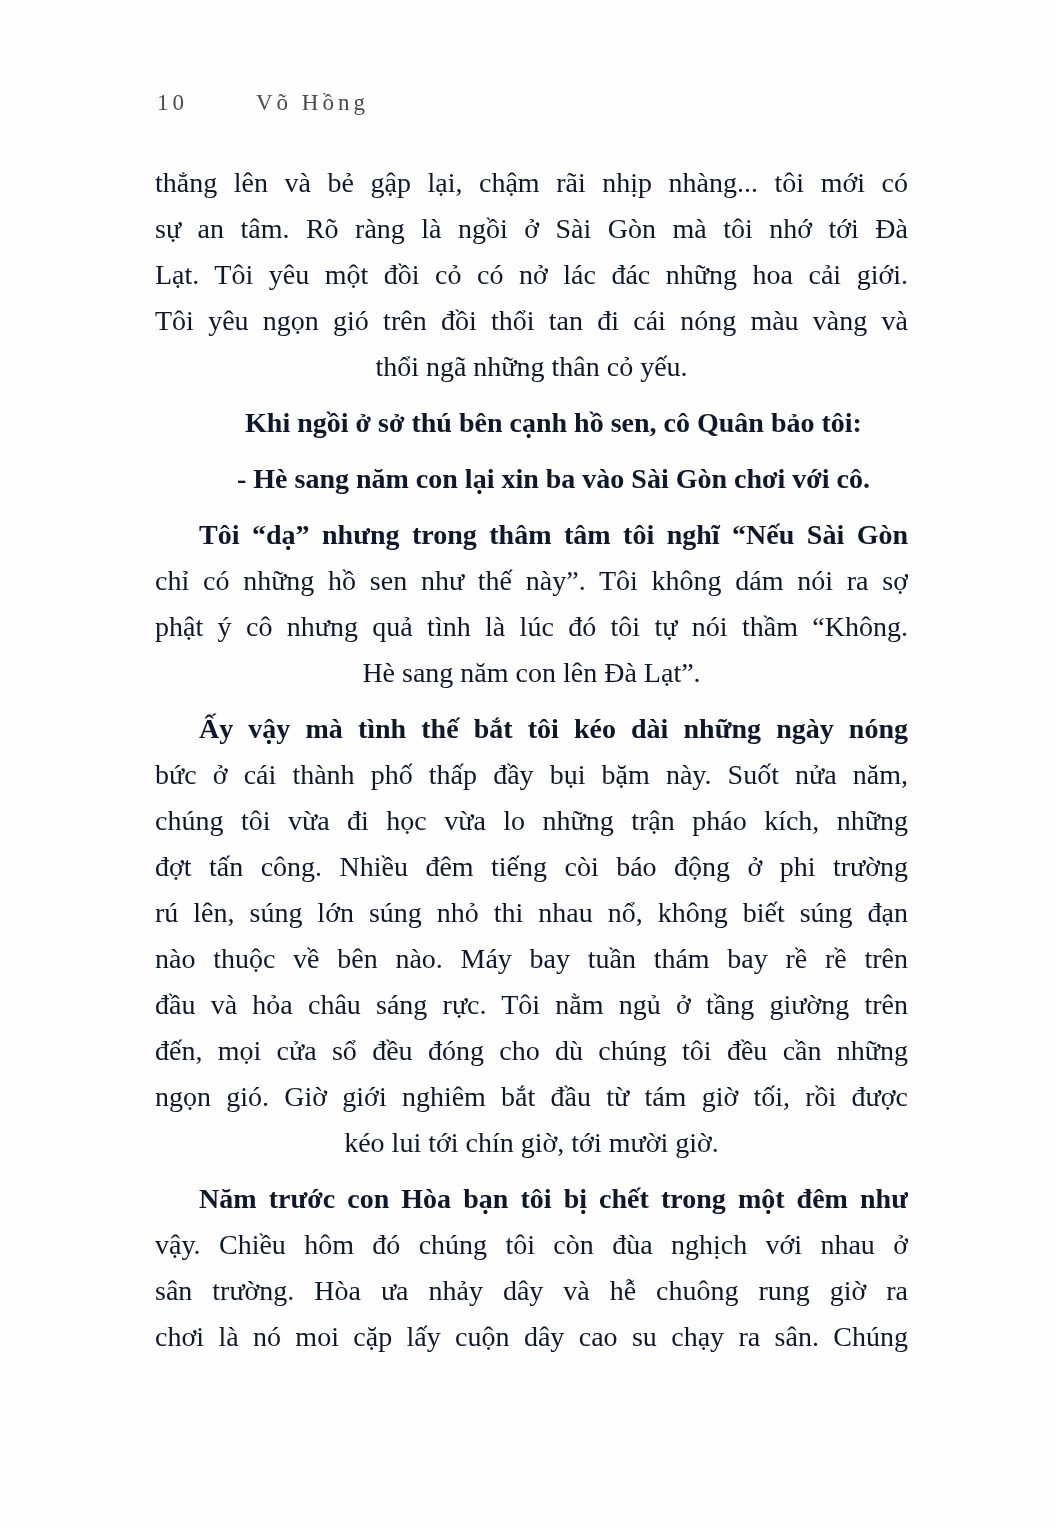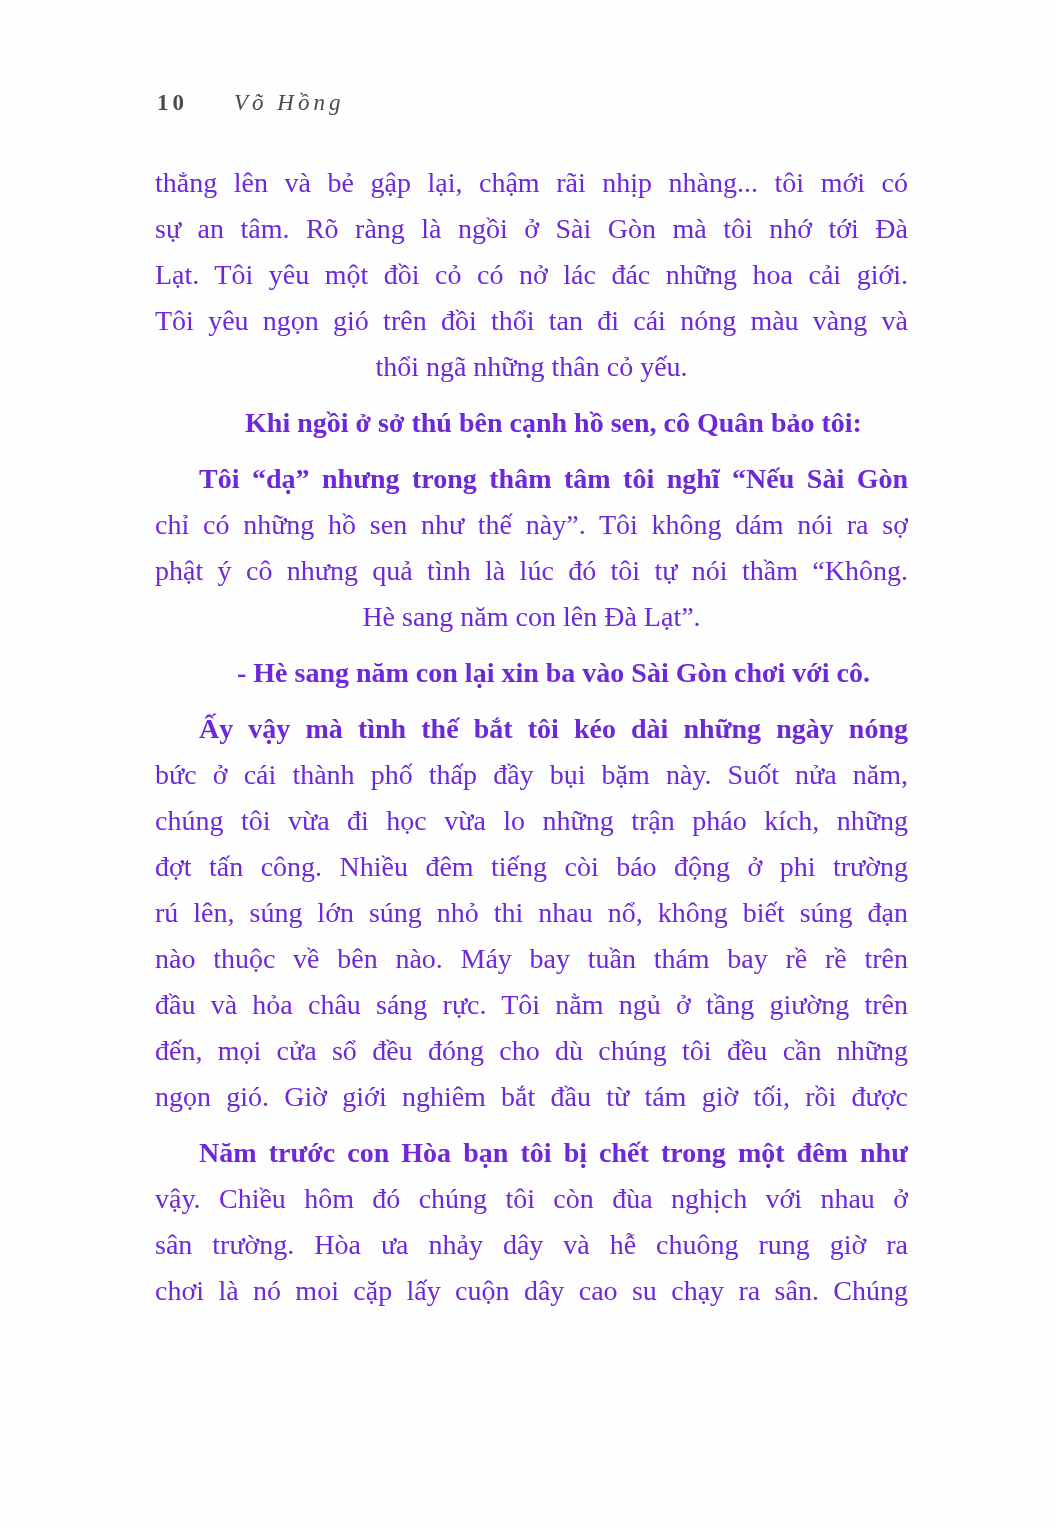--- a/index.html
+++ b/index.html
@@ -19,33 +19,31 @@
     position: absolute;
     left: 157px;
     top: 90px;
     display: flex;
     align-items: baseline;
     color: #4a4a4a;
     font-size: 23px;
     letter-spacing: 4px;
   }
   .page-number {
-    margin-right: 46px;
-    font-weight: bold;
+    margin-right: 68px;
   }
   .author-name {
     letter-spacing: 4px;
-    font-style: italic;
   }
   .content {
     position: absolute;
     left: 155px;
     top: 160px;
     width: 753px;
-    color: #6d28d9;
+    color: #0f172a;
     font-size: 28px;
     line-height: 46px;
   }
   .paragraph {
     margin: 0 0 10px 0;
   }
   .text-line {
     height: 46px;
     overflow: hidden;
     text-align: center;
@@ -72,38 +70,39 @@
         <div class="text-line j">thẳng lên và bẻ gập lại, chậm rãi nhịp nhàng... tôi mới có</div>
         <div class="text-line j">sự an tâm. Rõ ràng là ngồi ở Sài Gòn mà tôi nhớ tới Đà</div>
         <div class="text-line j">Lạt. Tôi yêu một đồi cỏ có nở lác đác những hoa cải giới.</div>
         <div class="text-line j">Tôi yêu ngọn gió trên đồi thổi tan đi cái nóng màu vàng và</div>
         <div class="text-line">thổi ngã những thân cỏ yếu.</div>
       </div>
       <div class="paragraph">
         <div class="text-line ind">Khi ngồi ở sở thú bên cạnh hồ sen, cô Quân bảo tôi:</div>
       </div>
       <div class="paragraph">
+        <div class="text-line ind">- Hè sang năm con lại xin ba vào Sài Gòn chơi với cô.</div>
+      </div>
+      <div class="paragraph">
         <div class="text-line j ind">Tôi “dạ” nhưng trong thâm tâm tôi nghĩ “Nếu Sài Gòn</div>
         <div class="text-line j">chỉ có những hồ sen như thế này”. Tôi không dám nói ra sợ</div>
         <div class="text-line j">phật ý cô nhưng quả tình là lúc đó tôi tự nói thầm “Không.</div>
         <div class="text-line">Hè sang năm con lên Đà Lạt”.</div>
-      </div>
-      <div class="paragraph">
-        <div class="text-line ind">- Hè sang năm con lại xin ba vào Sài Gòn chơi với cô.</div>
       </div>
       <div class="paragraph">
         <div class="text-line j ind">Ấy vậy mà tình thế bắt tôi kéo dài những ngày nóng</div>
         <div class="text-line j">bức ở cái thành phố thấp đầy bụi bặm này. Suốt nửa năm,</div>
         <div class="text-line j">chúng tôi vừa đi học vừa lo những trận pháo kích, những</div>
         <div class="text-line j">đợt tấn công. Nhiều đêm tiếng còi báo động ở phi trường</div>
         <div class="text-line j">rú lên, súng lớn súng nhỏ thi nhau nổ, không biết súng đạn</div>
         <div class="text-line j">nào thuộc về bên nào. Máy bay tuần thám bay rề rề trên</div>
         <div class="text-line j">đầu và hỏa châu sáng rực. Tôi nằm ngủ ở tầng giường trên</div>
         <div class="text-line j">đến, mọi cửa sổ đều đóng cho dù chúng tôi đều cần những</div>
         <div class="text-line j">ngọn gió. Giờ giới nghiêm bắt đầu từ tám giờ tối, rồi được</div>
+        <div class="text-line">kéo lui tới chín giờ, tới mười giờ.</div>
       </div>
       <div class="paragraph">
         <div class="text-line j ind">Năm trước con Hòa bạn tôi bị chết trong một đêm như</div>
         <div class="text-line j">vậy. Chiều hôm đó chúng tôi còn đùa nghịch với nhau ở</div>
         <div class="text-line j">sân trường. Hòa ưa nhảy dây và hễ chuông rung giờ ra</div>
         <div class="text-line j">chơi là nó moi cặp lấy cuộn dây cao su chạy ra sân. Chúng</div>
       </div>
     </div>
 </div>
 

